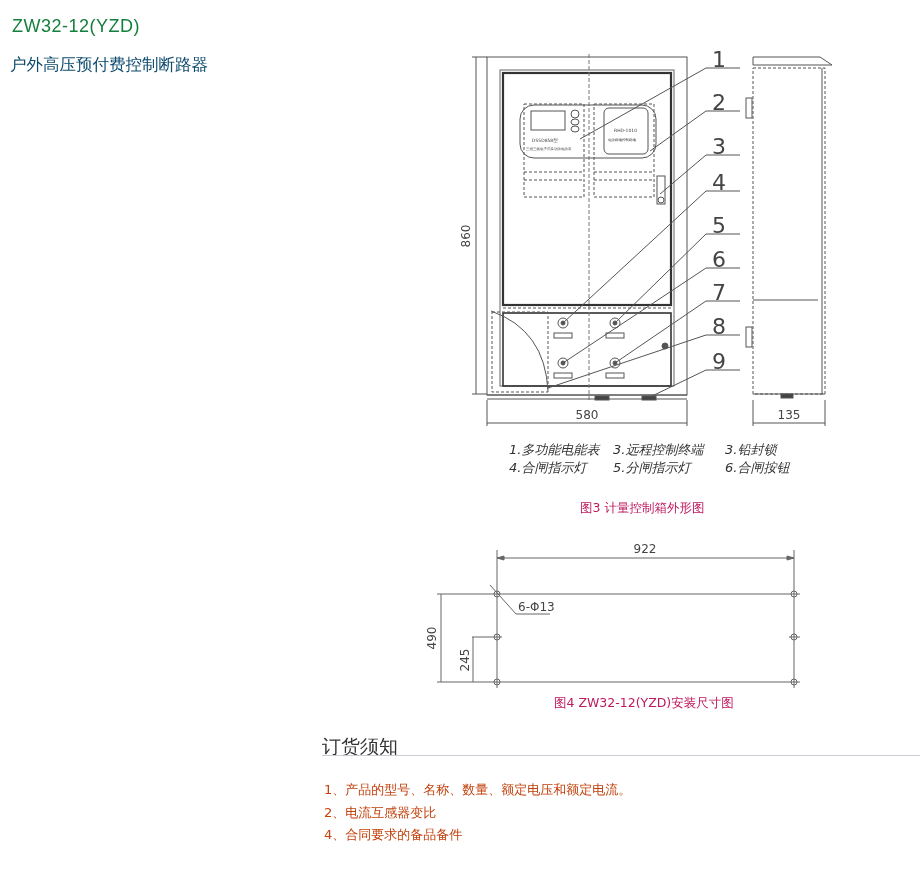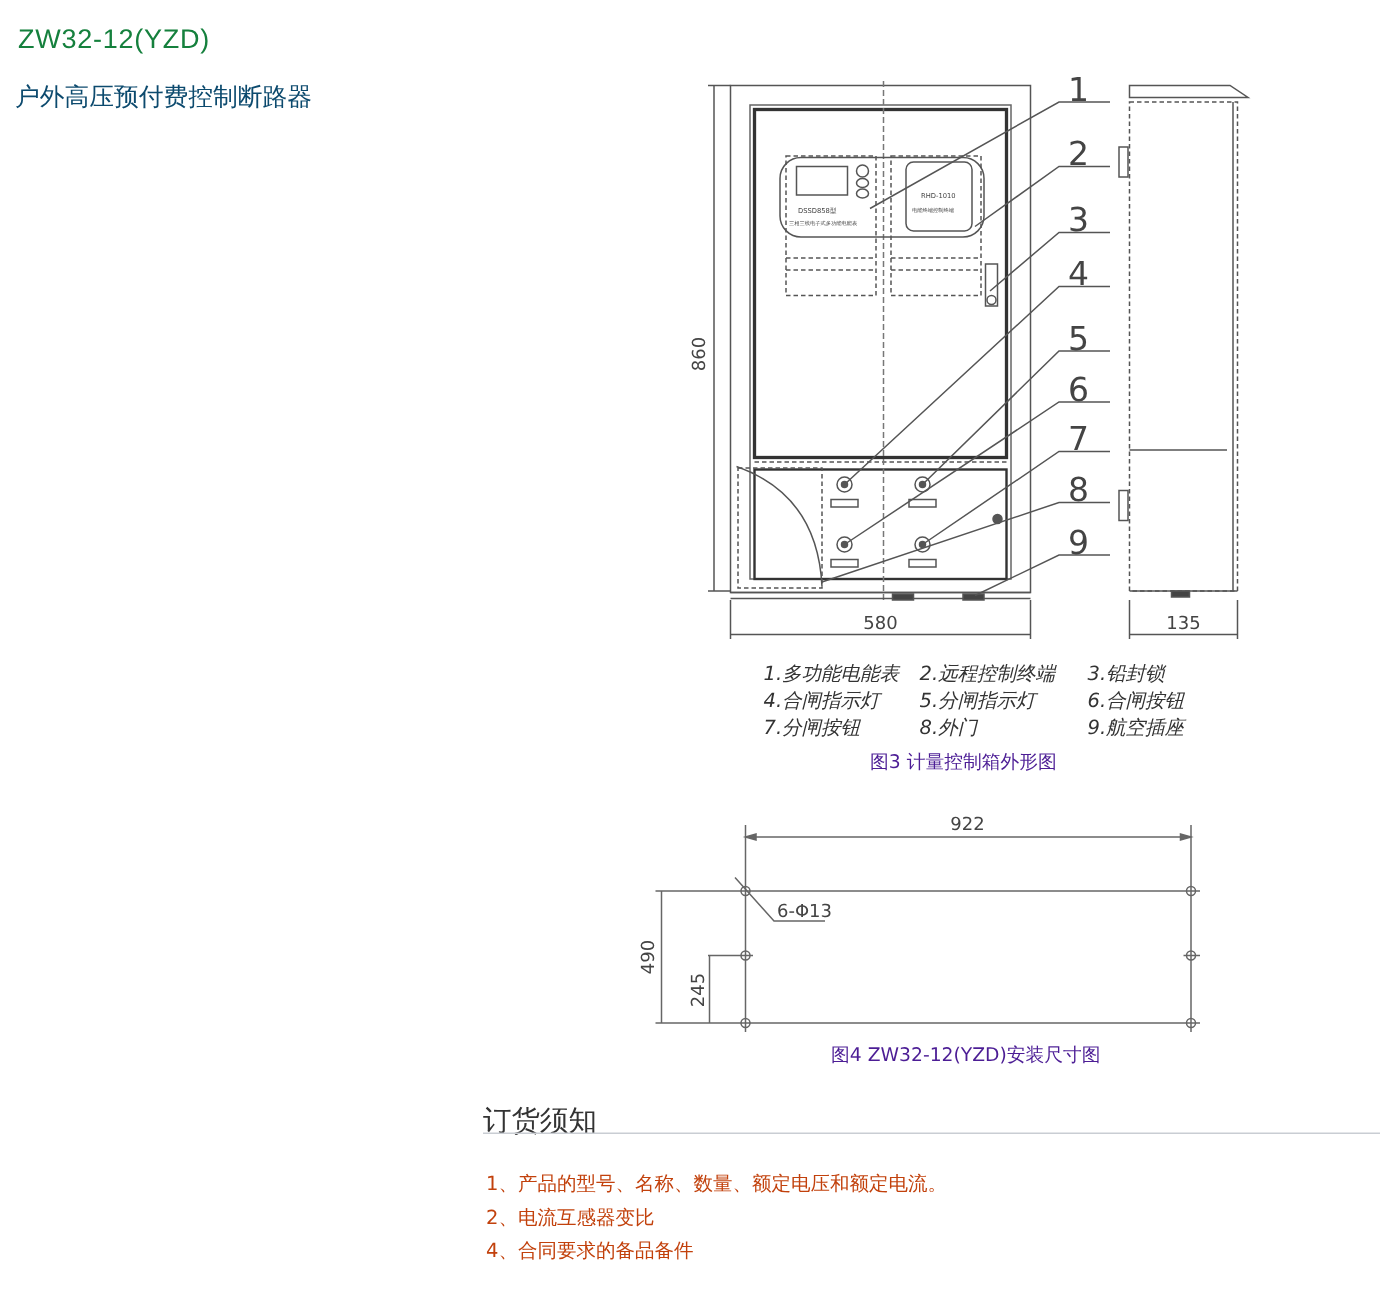--- a/index.html
+++ b/index.html
@@ -6,21 +6,21 @@
   body { width:920px; height:877px; position:relative; overflow:hidden;
          font-family:"DejaVu Sans", "Liberation Sans", sans-serif; color:#333; }
   .title { position:absolute; left:12px; top:16px; font-family:"Liberation Sans", sans-serif;
            font-weight:normal; font-size:18px; color:#15803d; letter-spacing:0.5px; margin:0; }
   .subtitle { position:absolute; left:10px; top:54px; font-size:16.5px; color:#0c4a6e; }
   svg { position:absolute; left:0; top:0; }
   .legend { position:absolute; left:509px; top:441px; font-size:13px; color:#333; line-height:18px; }
   .legend .row { display:flex; white-space:nowrap;font-style:italic; }
   .legend .c1 { width:104px; }
   .legend .c2 { width:112px; }
-  .caption { position:absolute; font-size:12.5px; color:#4c1d95; white-space:nowrap; }
+  .caption { position:absolute; font-size:12.5px; color:#be185d; white-space:nowrap; }
   .order-title { position:absolute; left:322px; top:734px; font-size:19px; color:#333; }
   .order-rule { position:absolute; left:322px; top:755px; width:598px; height:1px; background:#c9cdd3; }
   .order-list { position:absolute; left:324px; top:780px; margin:0; padding:0; list-style:none;
                 font-size:13px; color:#c2410c; }
   .order-list li { height:22.5px; line-height:20px; }
   .dimtext { font-family:"DejaVu Sans", sans-serif; fill:#444; }
 </style>
 </head>
 <body>
 
@@ -124,32 +124,27 @@
   <text class="dimtext" font-size="4.5" x="614" y="132">RHD-1010</text>
   <text class="dimtext" font-size="3.5" x="608" y="141">电能终端控制终端</text>
   <text class="dimtext" font-size="12" transform="translate(470,236) rotate(-90)" text-anchor="middle">860</text>
   <text class="dimtext" font-size="12" x="587" y="419" text-anchor="middle">580</text>
   <text class="dimtext" font-size="12" x="789" y="419" text-anchor="middle">135</text>
 </svg>
 
 <div class="legend">
   <div class="row">
       <span class="c1">1.多功能电能表</span>
-      <span class="c2">2.远程控制终端</span>
+      <span class="c2">3.远程控制终端</span>
       <span>3.铅封锁</span>
     </div>
   <div class="row">
       <span class="c1">4.合闸指示灯</span>
       <span class="c2">5.分闸指示灯</span>
       <span>6.合闸按钮</span>
-    </div>
-  <div class="row">
-      <span class="c1">7.分闸按钮</span>
-      <span class="c2">8.外门</span>
-      <span>9.航空插座</span>
     </div>
 </div>
 <div class="caption" style="left:580px; top:500px;">图3  计量控制箱外形图</div>
 
 <svg width="920" height="877" viewBox="0 0 920 877" style="pointer-events:none">
   <g stroke="#666" fill="none" stroke-width="1">
     <line x1="497" y1="550" x2="497" y2="688"></line>
     <line x1="794" y1="550" x2="794" y2="688"></line>
     <line x1="497" y1="558" x2="794" y2="558"></line>
     <polygon points="497,558 504,556 504,560" fill="#666"></polygon>

